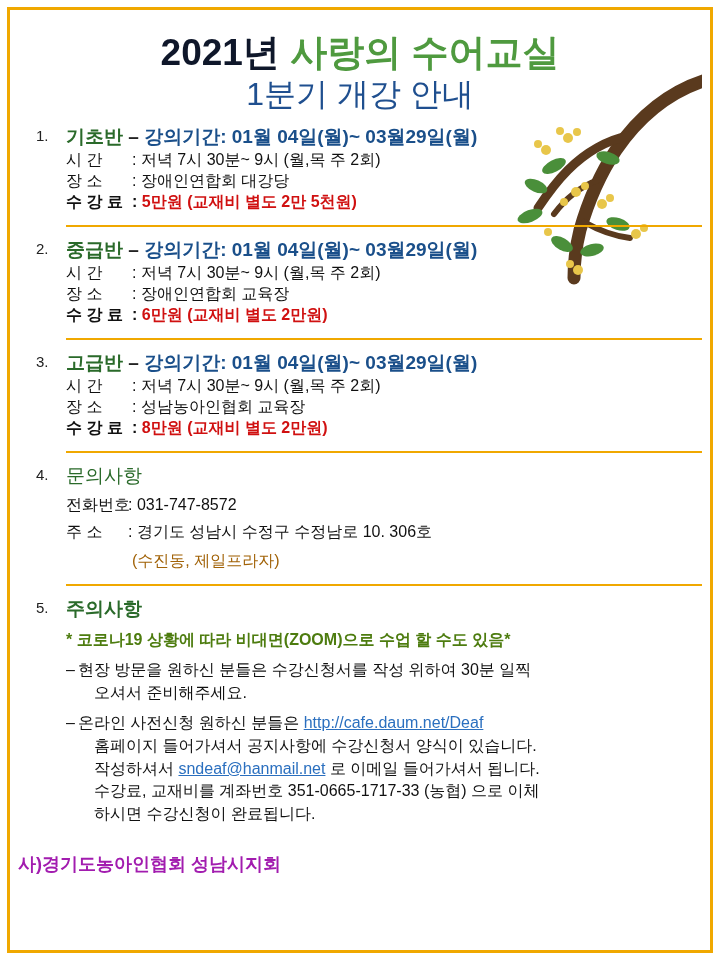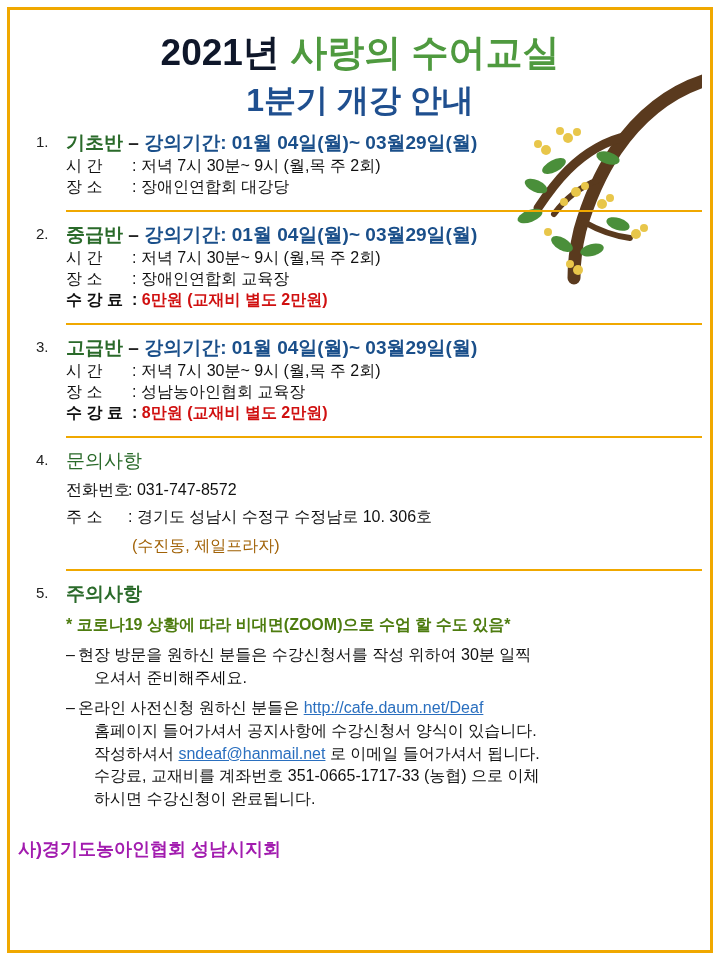--- a/index.html
+++ b/index.html
@@ -45,24 +45,24 @@
   .title-line1 {
     font-size: 37px;
     font-weight: bold;
     line-height: 1.12;
     white-space: nowrap;
   }
   .title-line1 .year { color: #0f172a; }
   .title-line1 .green-big { color: #4f9a3f; }
   .title-line2 {
     font-size: 32px;
-    font-weight: bold;
+    font-weight: normal;
     color: #1f4f8f;
     line-height: 1.2;
-    margin-top: 8px;
+    margin-top: 2px;
   }
 
   
   .branch {
     position: absolute;
     right: -6px;
     top: 56px;
     width: 250px;
     height: 240px;
     pointer-events: none;
@@ -241,20 +241,23 @@
         <span class="dash">–</span>
         <span class="period-label">강의기간</span><span class="period-label">: </span>
         <span class="period-val">01월 04일(월)~  03월29일(월)</span>
       </div>
       <div class="row">
         <span class="lbl">시     간</span>: <span>저녁 7시 30분~ 9시 (월,목 주 2회)</span>
       </div>
       <div class="row">
         <span class="lbl">장     소</span>: <span>장애인연합회  대강당</span>
       </div>
+      <div class="row fee">
+        <span class="lbl">수 강  료</span>: <span class="val">5만원 (교재비 별도 2만 5천원)</span>
+      </div>
       <hr class="hr">
     </div>
 
     <div class="section">
       <div class="num">2.</div>
       <div class="sec-head">
         <span class="cls">중급반</span>
         <span class="dash">–</span>
         <span class="period-label">강의기간</span><span class="period-label">: </span>
         <span class="period-val">01월 04일(월)~  03월29일(월)</span>

